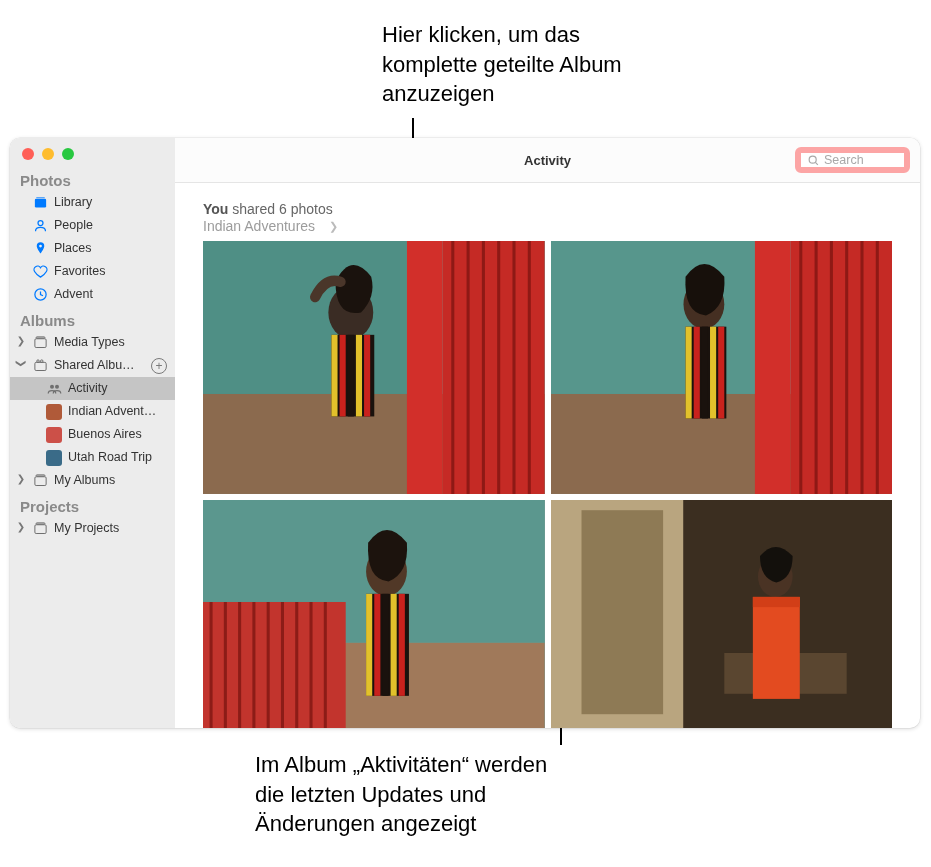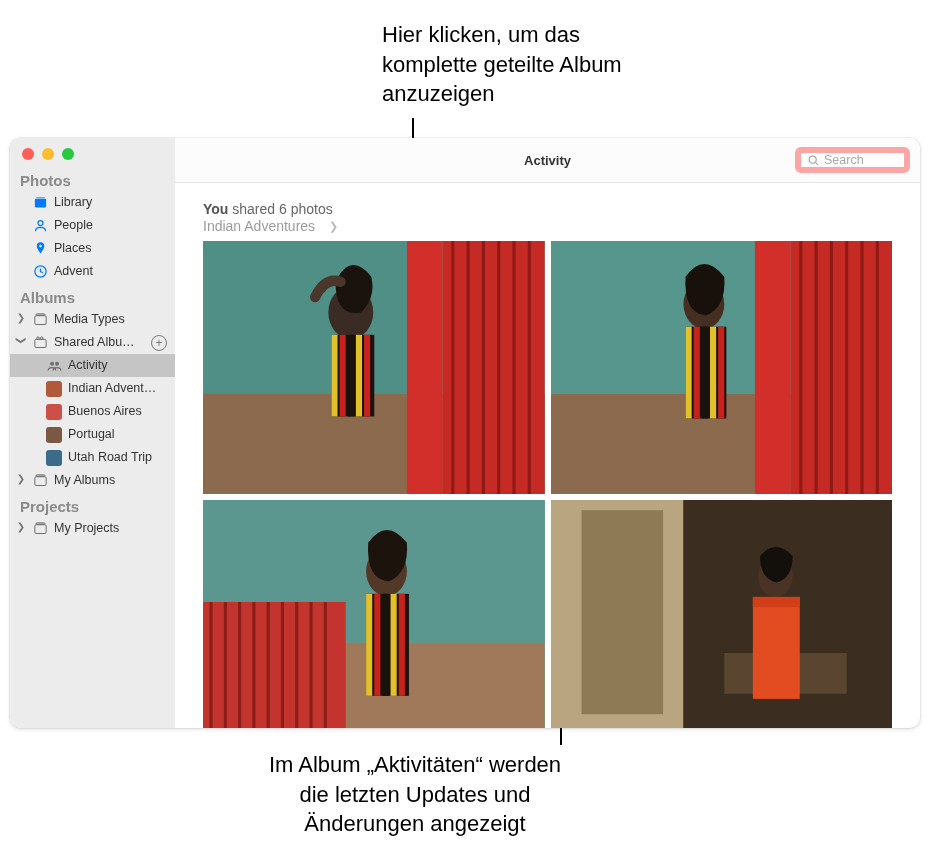--- a/index.html
+++ b/index.html
@@ -15,21 +15,21 @@
   
   .callout {
     position: absolute;
     font-size: 22px;
     line-height: 1.35;
     text-align: left;
     font-weight: 400;
     color: #000;
   }
   .callout-top { top: 20px; left: 382px; width: 280px; }
-  .callout-bottom { top: 750px; left: 255px; width: 320px; text-align: center; }
+  .callout-bottom { top: 750px; left: 255px; width: 320px; text-align: left; }
   .callout-line {
     position: absolute;
     background: #000;
     width: 1.5px;
   }
   .callout-line.top { top: 118px; left: 412px; height: 155px; }
   .callout-line.bottom { top: 620px; left: 560px; height: 125px; }
 
   
   .window {
@@ -247,20 +247,28 @@
         <svg class="icon-svg" viewBox="0 0 24 24" fill="currentColor">
             <path d="M12 2a6 6 0 0 0-6 6c0 4.5 6 12 6 12s6-7.5 6-12a6 6 0 0 0-6-6z"></path>
             <circle cx="12" cy="8" r="2.2" fill="#ececec"></circle>
           </svg>
       </span>
       <span class="label">Places</span>
     </div>
     <div class="sidebar-item">
       <span class="icon">
         <svg class="icon-svg" viewBox="0 0 24 24" fill="none" stroke="currentColor" stroke-width="2">
+            <path d="M12 21s-7-4.5-9.5-9A5.5 5.5 0 0 1 12 6a5.5 5.5 0 0 1 9.5 6C19 16.5 12 21 12 21z"></path>
+          </svg>
+      </span>
+      <span class="label">Favorites</span>
+    </div>
+    <div class="sidebar-item">
+      <span class="icon">
+        <svg class="icon-svg" viewBox="0 0 24 24" fill="none" stroke="currentColor" stroke-width="2">
             <circle cx="12" cy="12" r="9"></circle>
             <path d="M12 7v5l4 2"></path>
           </svg>
       </span>
       <span class="label">Advent</span>
     </div>
 
     <div class="sidebar-section-title">Albums</div>
 
     <div class="sidebar-item">
@@ -297,24 +305,20 @@
       </span>
       <span class="label">Activity</span>
     </div>
     <div class="sidebar-item indent">
       <span class="thumb" style="background:#b05a39"></span>
       <span class="label">Indian Advent…</span>
     </div>
     <div class="sidebar-item indent">
       <span class="thumb" style="background:#cc5048"></span>
       <span class="label">Buenos Aires</span>
-    </div>
-    <div class="sidebar-item indent">
-      <span class="thumb" style="background:#7a5844"></span>
-      <span class="label">Portugal</span>
     </div>
     <div class="sidebar-item indent">
       <span class="thumb" style="background:#3a6b88"></span>
       <span class="label">Utah Road Trip</span>
     </div>
 
     <div class="sidebar-item">
       <span class="disclosure">❯</span>
       <span class="icon gray">
         <svg class="icon-svg" viewBox="0 0 24 24" fill="none" stroke="currentColor" stroke-width="1.6">

